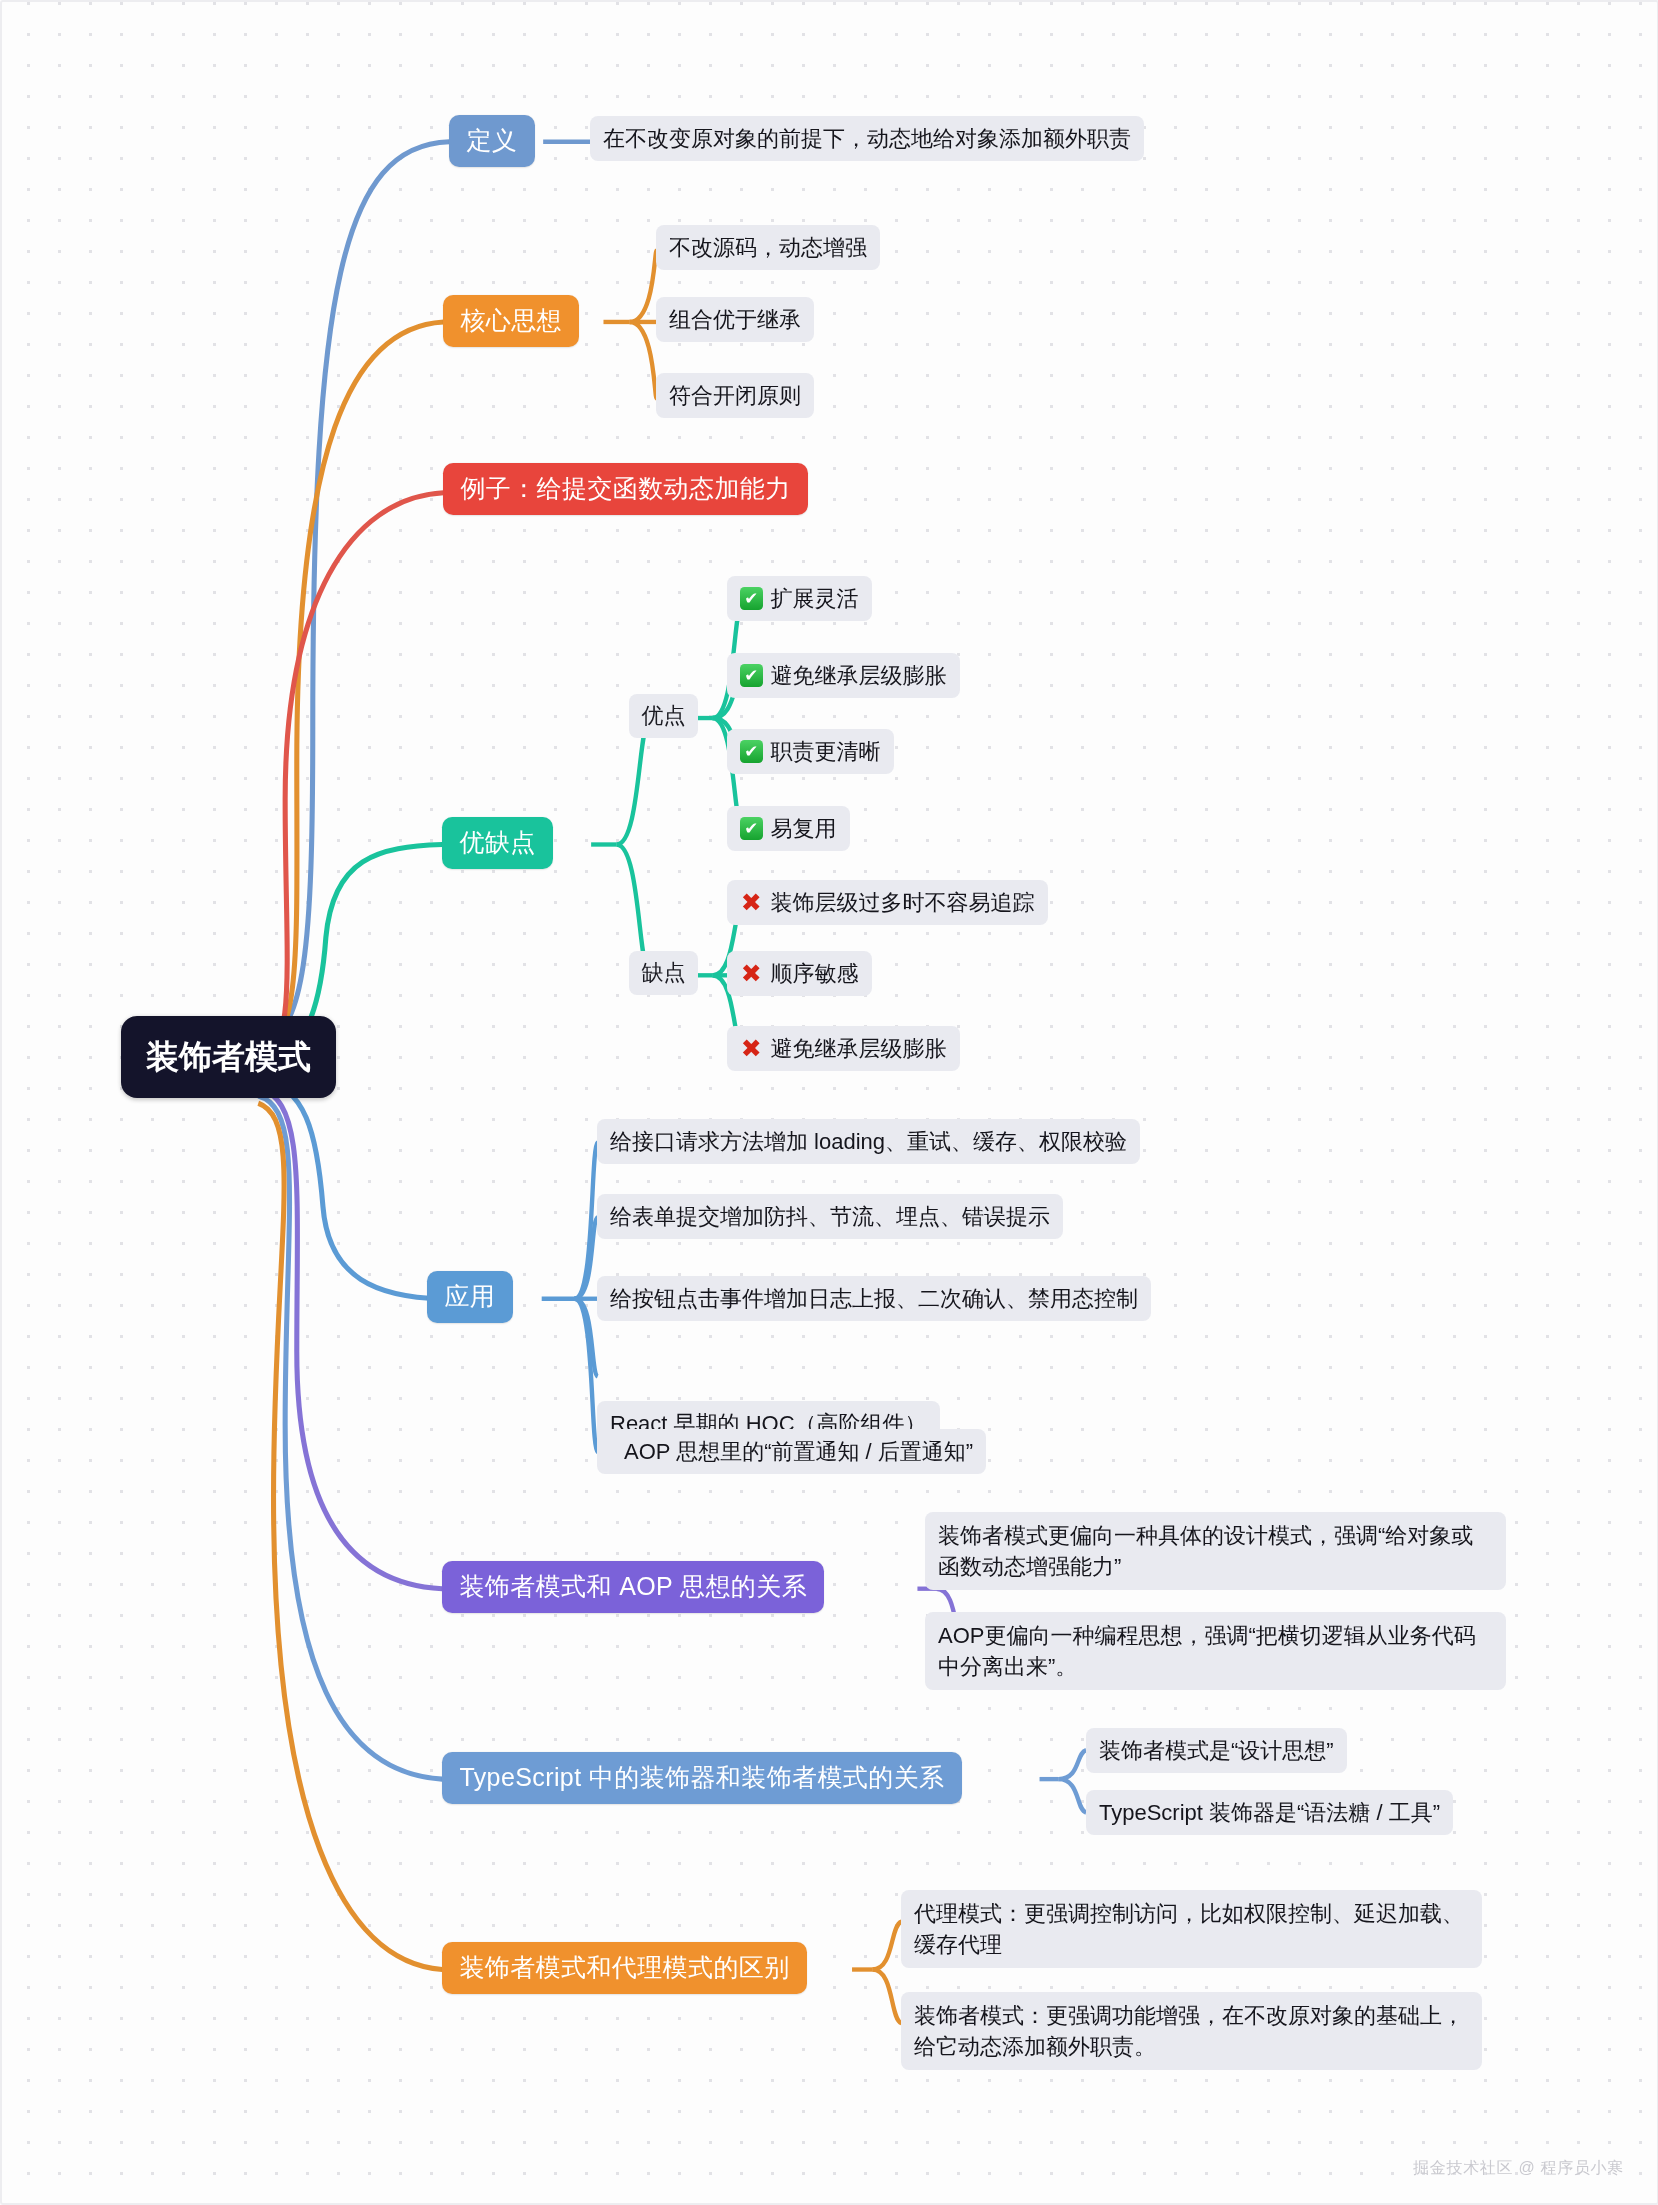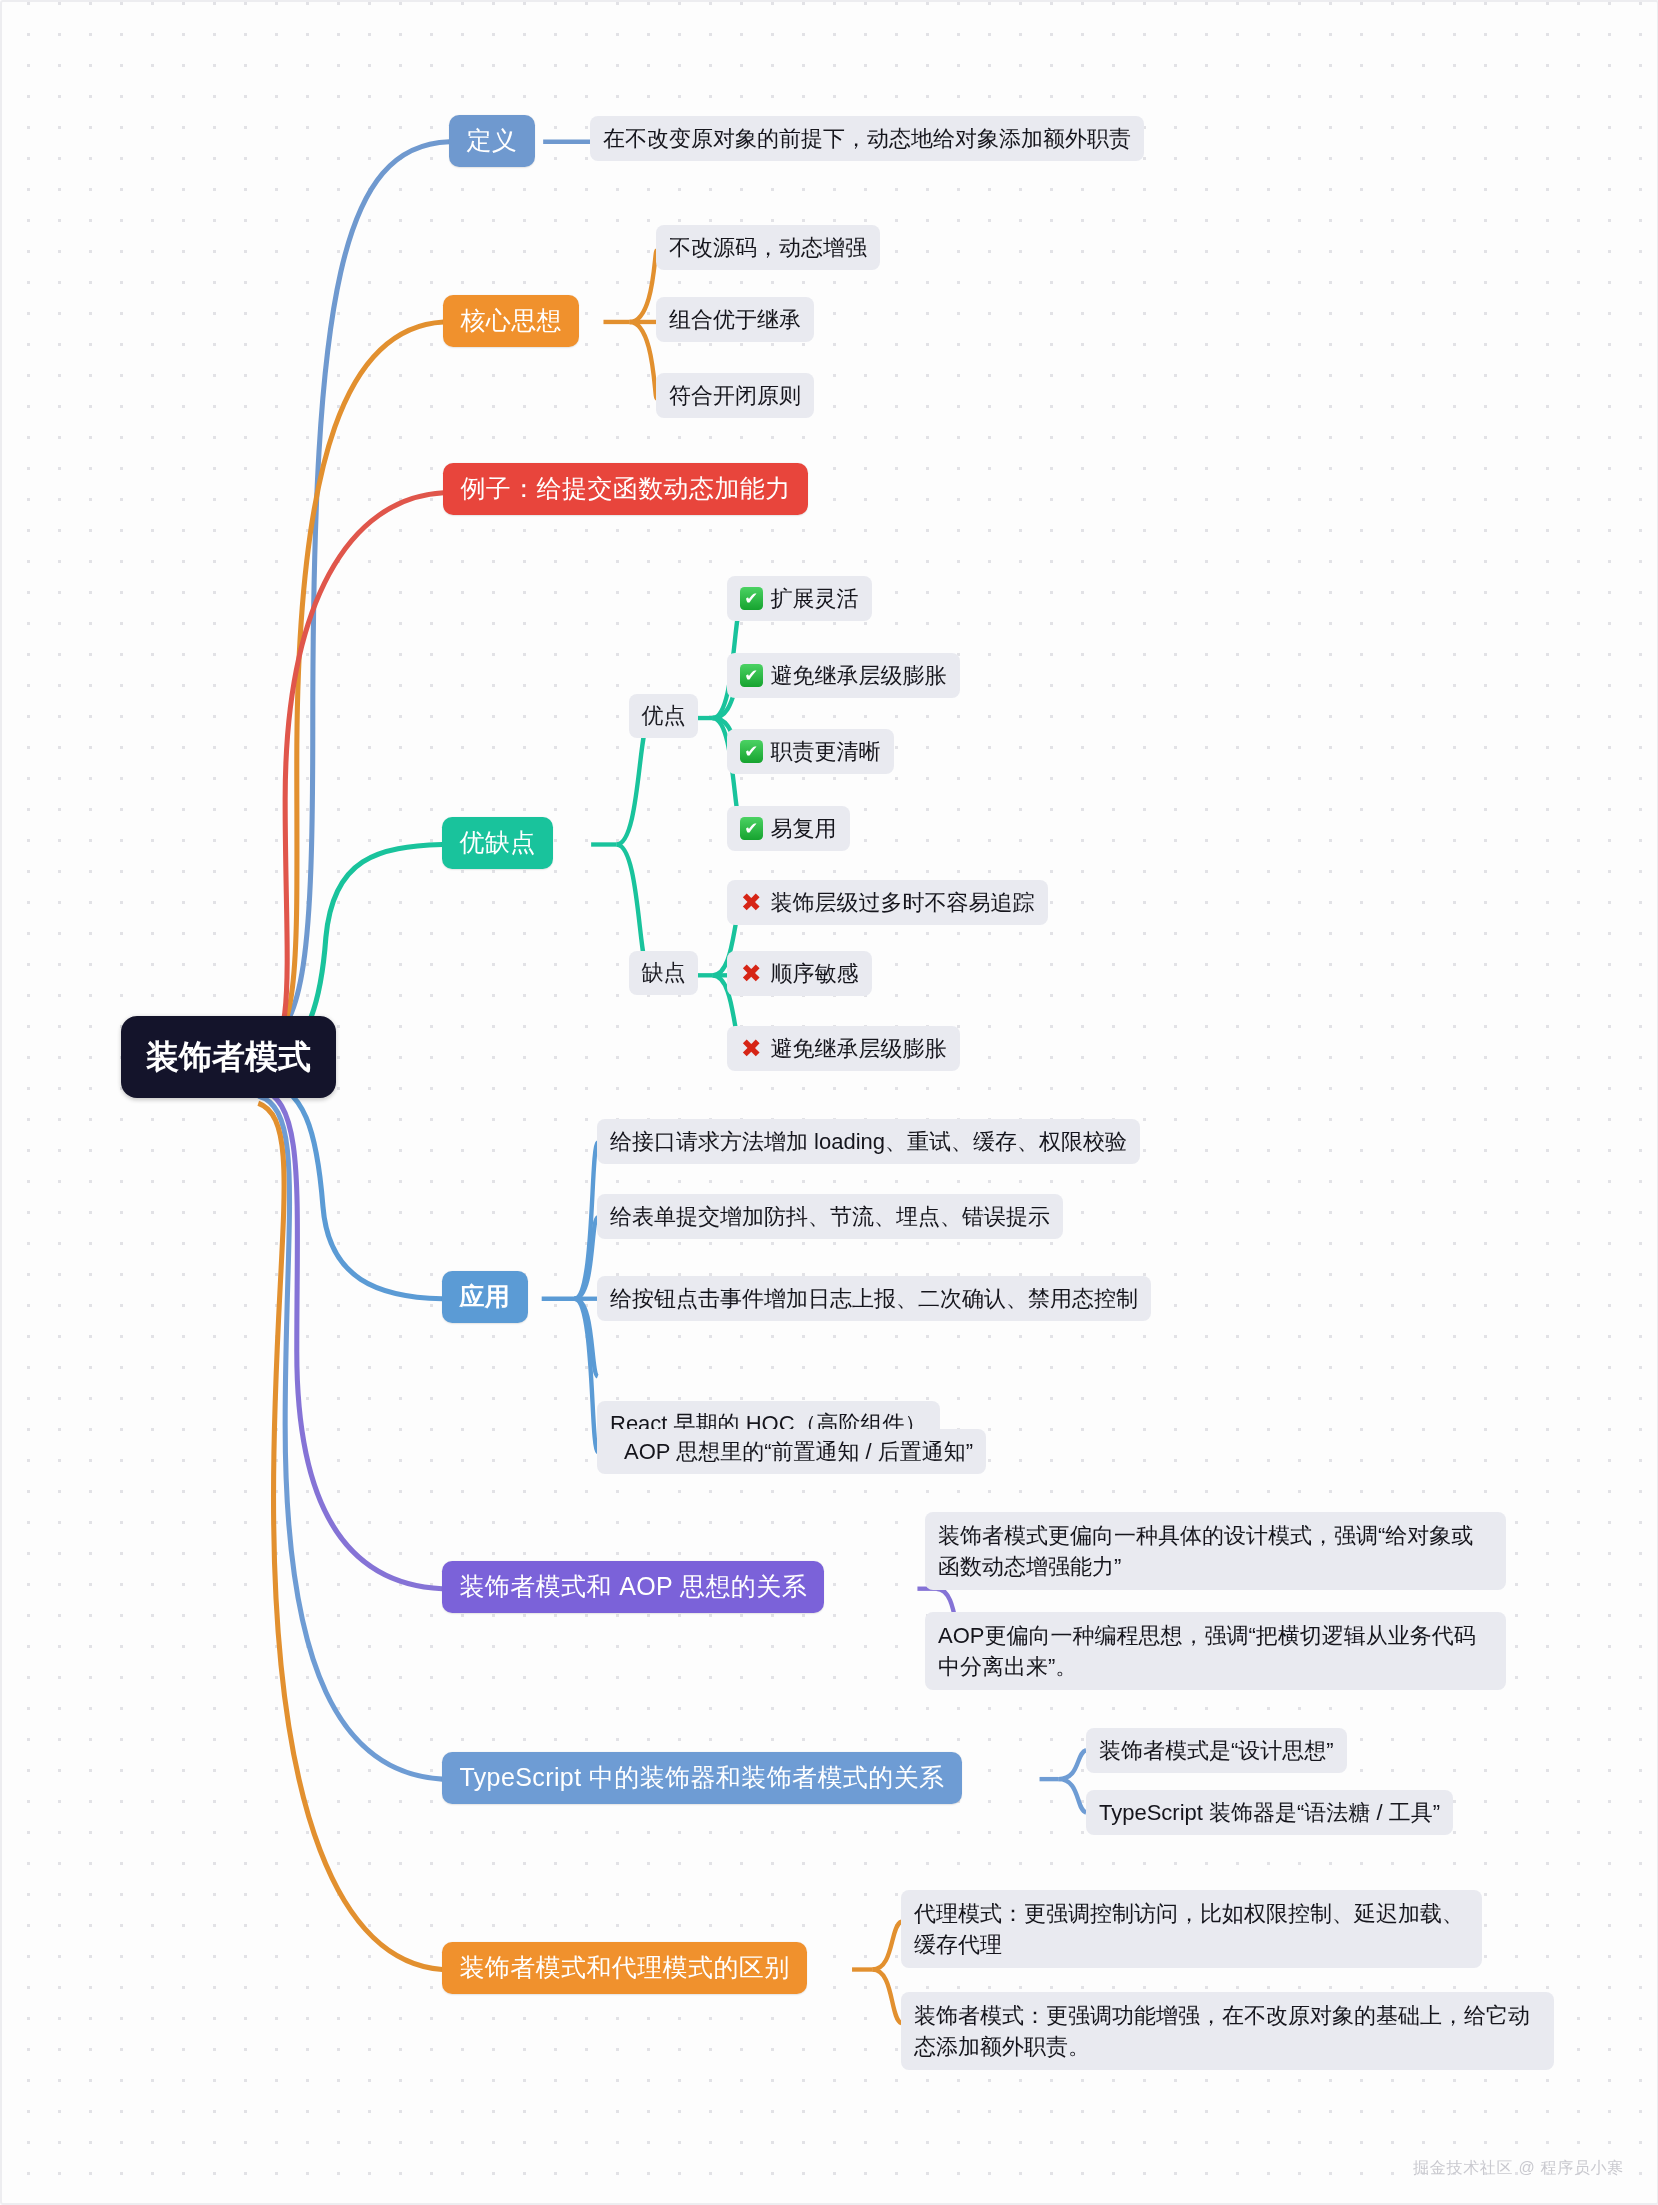--- a/index.html
+++ b/index.html
@@ -215,21 +215,21 @@
 </div>
 <div class="node leaf" style="left:727px;top:951px;">
   <span class="badge no">✖</span>
   <span>顺序敏感</span>
 </div>
 <div class="node leaf" style="left:727px;top:1026px;">
   <span class="badge no">✖</span>
   <span>避免继承层级膨胀</span>
 </div>
 
-<div class="node l1" style="left:442px;top:1271px;background:#5b9bd5;font-weight:bold;">
+<div class="node l1" style="left:427px;top:1271px;background:#5b9bd5;">
   <span>应用</span>
 </div>
 <div class="node leaf" style="left:597px;top:1119px;">
   <span>给接口请求方法增加 loading、重试、缓存、权限校验</span>
 </div>
 <div class="node leaf" style="left:597px;top:1194px;">
   <span>给表单提交增加防抖、节流、埋点、错误提示</span>
 </div>
 <div class="node leaf" style="left:597px;top:1276px;">
   <span>给按钮点击事件增加日志上报、二次确认、禁用态控制</span>
@@ -260,18 +260,18 @@
 <div class="node leaf" style="left:1086px;top:1790px;">
   <span>TypeScript 装饰器是“语法糖 / 工具”</span>
 </div>
 
 <div class="node l1" style="left:442px;top:1942px;background:#f0912d;">
   <span>装饰者模式和代理模式的区别</span>
 </div>
 <div class="node leaf multi" style="left:901px;top:1890px;width:581px;">
   <span>代理模式：更强调控制访问，比如权限控制、延迟加载、缓存代理</span>
 </div>
-<div class="node leaf multi" style="left:901px;top:1992px;width:653px;">
+<div class="node leaf multi" style="left:901px;top:1992px;width:581px;">
   <span>装饰者模式：更强调功能增强，在不改原对象的基础上，给它动态添加额外职责。</span>
 </div>
 
 <div class="footer">掘金技术社区 @ 程序员小寒</div>
 
 
 </body></html>

